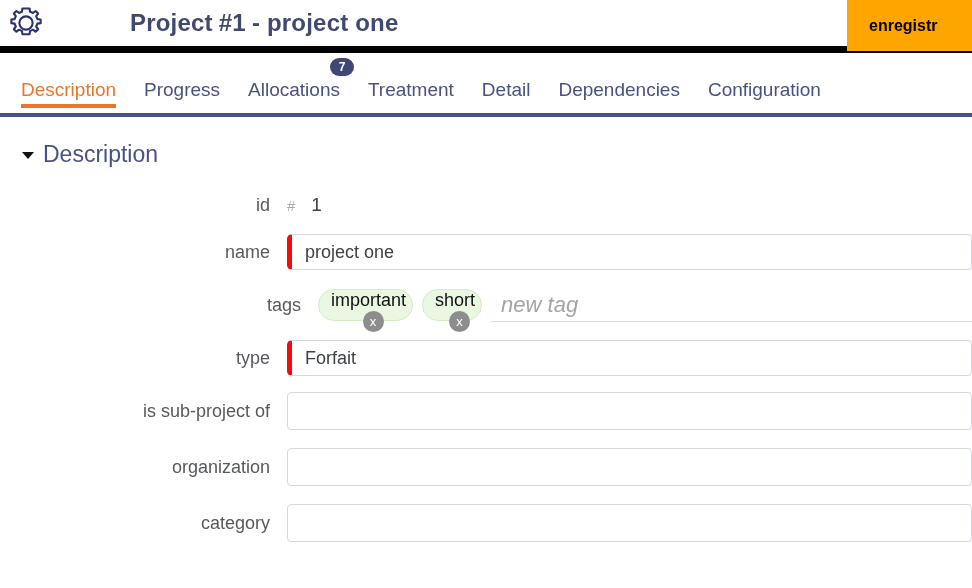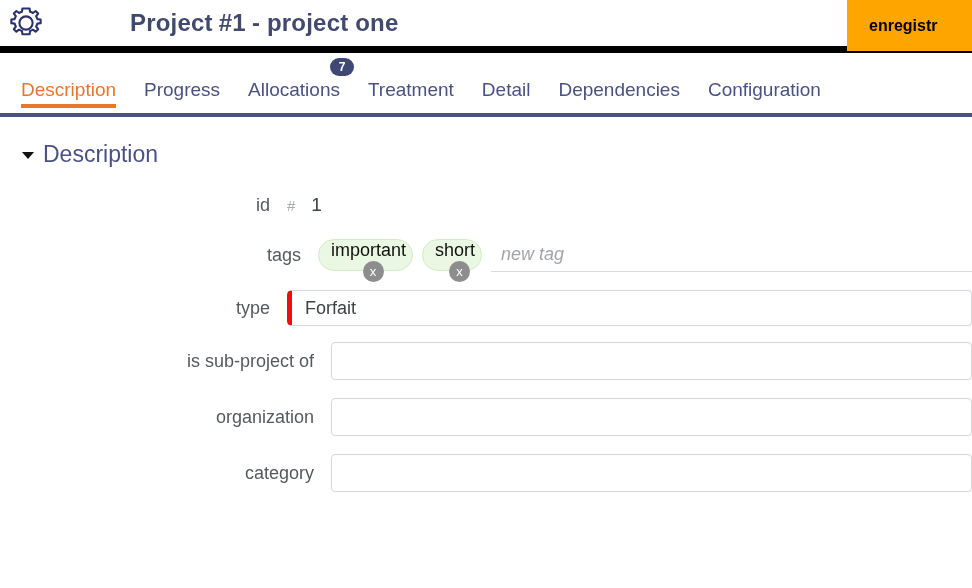--- a/index.html
+++ b/index.html
@@ -128,21 +128,21 @@
   
   .form { padding-top: 14px; }
 
   .row {
     display: flex;
     align-items: center;
     height: 50px;
   }
   .row.row-id { height: 44px; }
   .row.row-tags { height: 56px; padding-left: 31px; }
-  .row.row-gap { height: 56px; padding-left: 44px; }
+  .row.row-gap { height: 56px; }
 
   .lbl {
     width: 287px;
     flex: 0 0 287px;
     text-align: right;
     padding-right: 17px;
     font-size: 18px;
     color: #56595e;
     white-space: nowrap;
   }
@@ -215,21 +215,21 @@
     cursor: pointer;
     font-family: "Liberation Sans", sans-serif;
   }
   .new-tag {
     flex: 1 1 auto;
     height: 33px;
     display: flex;
     align-items: center;
     padding-left: 10px;
     border-bottom: 1px solid #d9dbde;
-    font-size: 18px;
+    font-size: 22px;
     font-style: italic;
     color: #a2a4a8;
     min-width: 0;
   }
 </style>
 </head>
 <body>
 
 <div class="header">
 
@@ -292,20 +292,28 @@
 <div class="form">
 
   <div class="row row-id">
     <div class="lbl">id</div>
     <div class="fld">
       <span class="hashmark">#</span>
       <span class="idval">1</span>
     </div>
   </div>
 
+  <div class="row">
+    <div class="lbl">name</div>
+    <div class="fld">
+      <div class="input-box required">
+        <span>project one</span>
+      </div>
+    </div>
+  </div>
 
   <div class="row row-tags">
     <div class="lbl">tags</div>
     <div class="fld">
       <div class="tags-field">
 
         <span class="tag-pill">
           <span>important</span>
           <span class="tag-x">x</span>
         </span>

